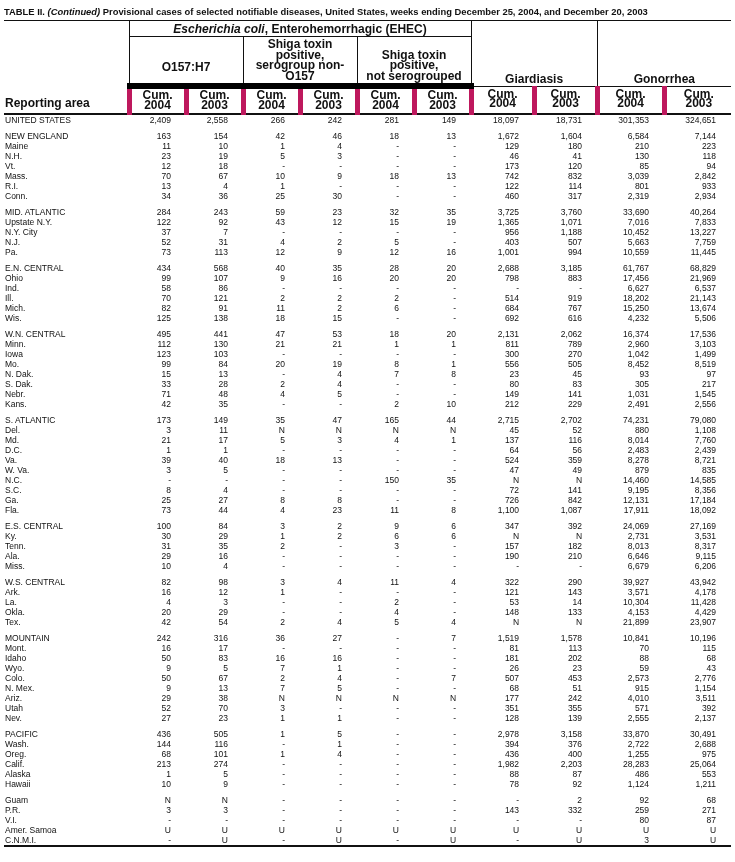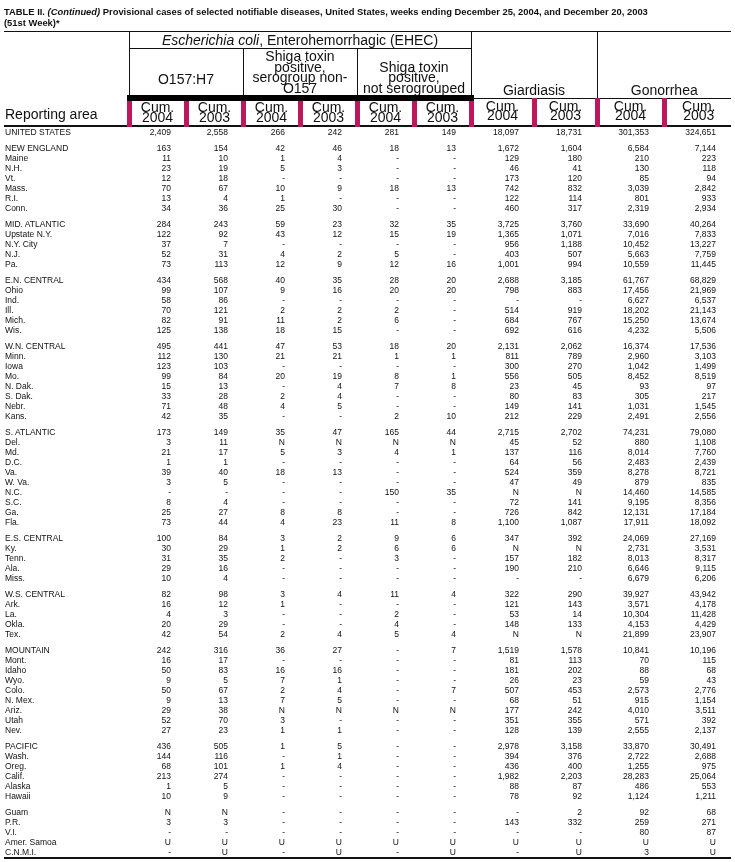--- a/index.html
+++ b/index.html
@@ -31,22 +31,22 @@
     table-layout: fixed;
     width: 727px;
     border-bottom: 2px solid #111;
   }
   col.c-area { width: 125px; }
   col.c-ehec { width: 57px; }
   col.c-gia  { width: 63px; }
   col.c-gon  { width: 67px; }
 
   thead th {
-    font-size: 14px;
-    font-weight: normal;
+    font-size: 12px;
+    font-weight: bold;
     padding: 0;
     color: #111;
     margin-top: 12px;
   }
   tr.h1 th { border-top: 1px solid #111; }
   th.area-h {
     vertical-align: bottom;
     text-align: left;
     padding: 0 0 3px 1px;
     border-bottom: 2px solid #111;
@@ -106,21 +106,20 @@
   .foot .legend .seg1 { margin-right: 32px; }
   .foot .legend .seg2 { margin-right: 30px; }
 </style>
 </head>
 <body>
 
 <div class="page">
 
   <div class="title">
     <div class="t-line1"><span>TABLE II.</span> <i>(Continued)</i> <span>Provisional cases of selected notifiable diseases, United States, weeks ending December 25, 2004, and December 20, 2003</span></div>
-    <div class="t-line2">(51st Week)*</div>
   </div>
 
   <table class="main">
     <colgroup>
       <col class="c-area">
       <col class="c-ehec">
         <col class="c-ehec">
         <col class="c-ehec">
         <col class="c-ehec">
         <col class="c-ehec">

